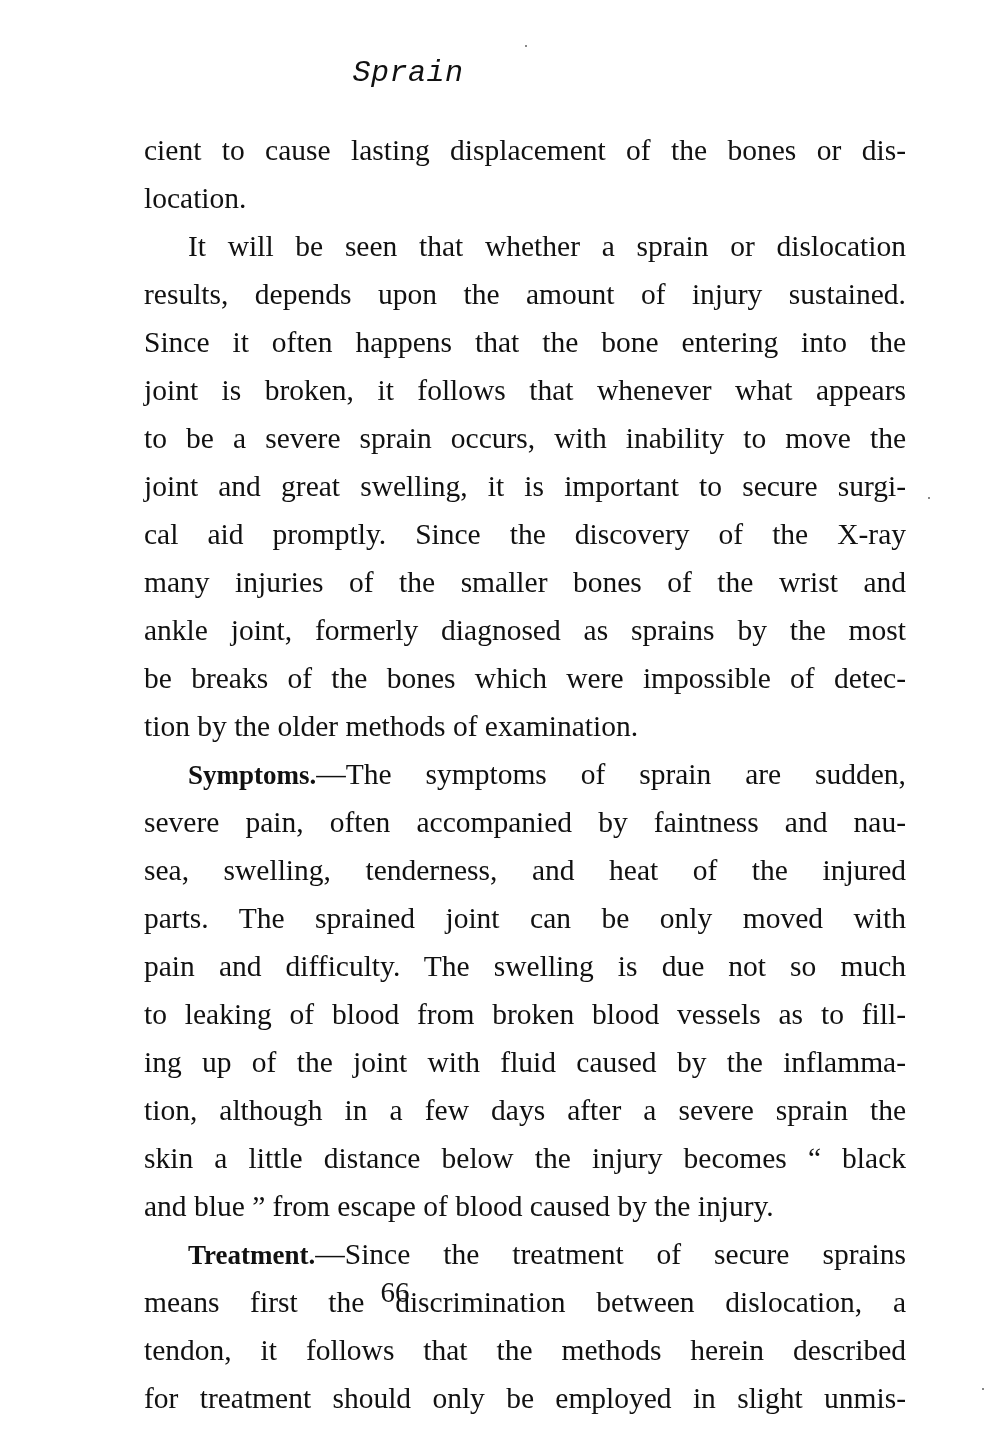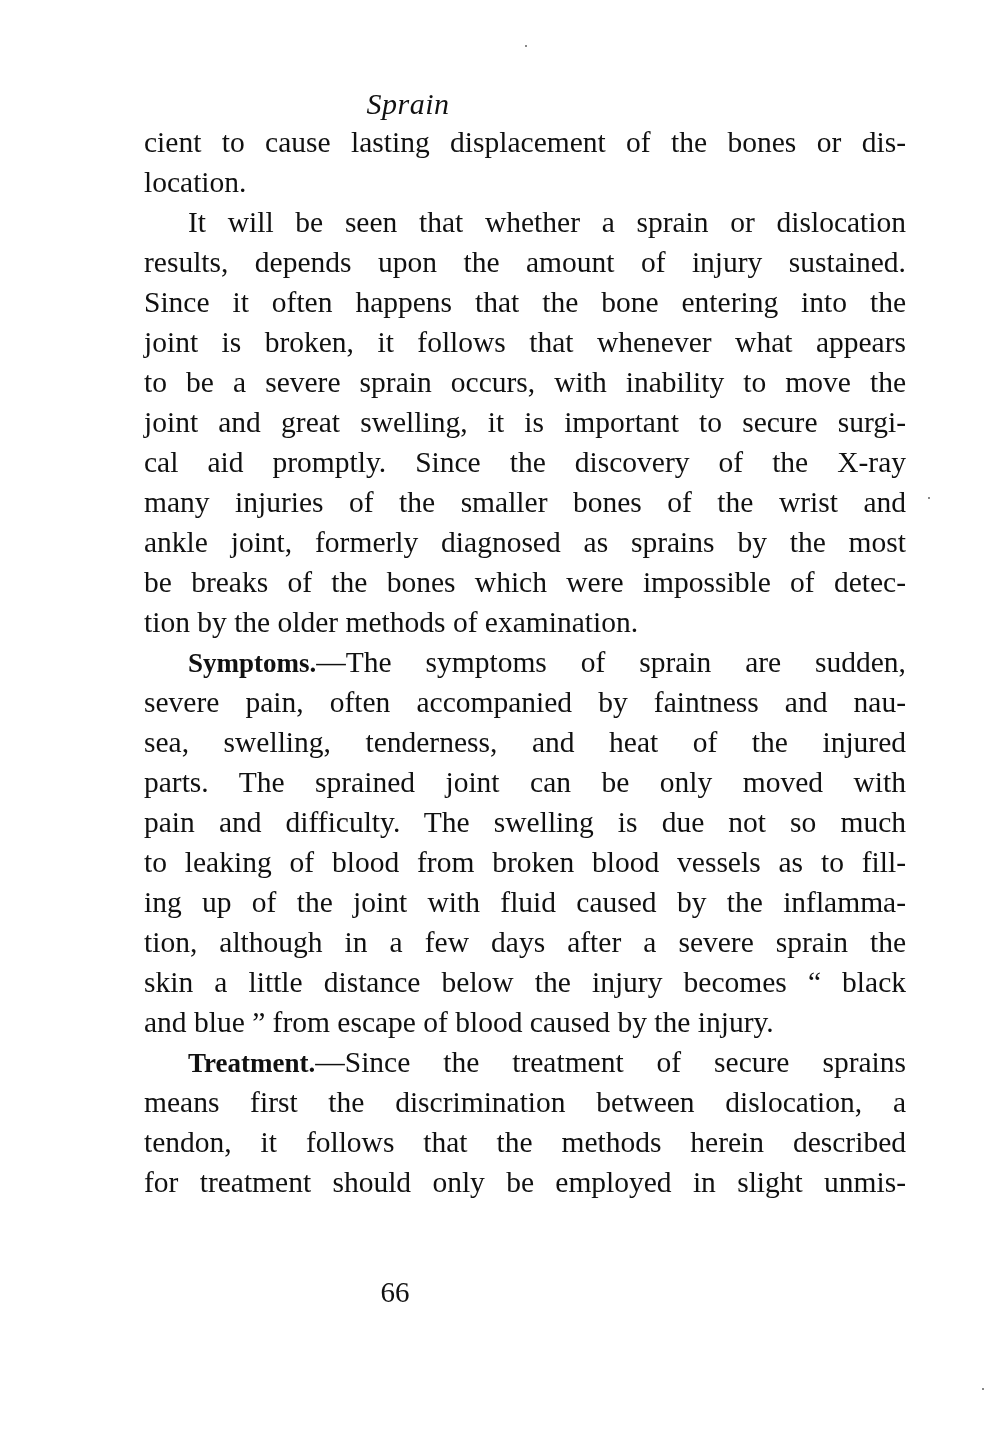--- a/index.html
+++ b/index.html
@@ -1,28 +1,27 @@
 <!DOCTYPE html>
 <html><head>
 <meta charset="utf-8">
 <style>
   html, body { margin: 0; padding: 0; background: #ffffff; }
   body { width: 1000px; height: 1431px; position: relative; overflow: hidden; }
   .page { position: absolute; left: 0; top: 0; width: 1000px; height: 1431px; background: #fff; }
   .running-head {
     position: absolute; top: 56px; left: 0; width: 816px; text-align: center;
-    font-family: Liberation Serif, serif; font-style: italic; font-size: 30px; color: #111;
+    font-family: Liberation Mono, monospace; font-style: italic; font-size: 30px; color: #111;
     letter-spacing: 0.5px;
-    margin-top: 31px;
   }
   .body-text {
     position: absolute; left: 144px; top: 122px; width: 762px;
     font-family: "Liberation Serif", serif; font-size: 29.5px; line-height: 40px; color: #111;
   }
-  .line { display: block; height: 40px; white-space: nowrap; text-align: justify; text-align-last: justify; }
+  .line { display: block; height: 40px; white-space: nowrap; text-align: justify; text-align-last: justify; margin-top: 8px; }
   .line.last { text-align-last: left; }
   .indent { padding-left: 44px; }
   .runin { font-weight: bold; font-size: 27px; }
   .folio {
     position: absolute; top: 1276px; left: 0; width: 790px; text-align: center;
     font-family: "Liberation Serif", serif; font-size: 29px; color: #111;
   }
   .speck { position: absolute; width: 2px; height: 2px; background: #888; }
 </style>
 </head>

